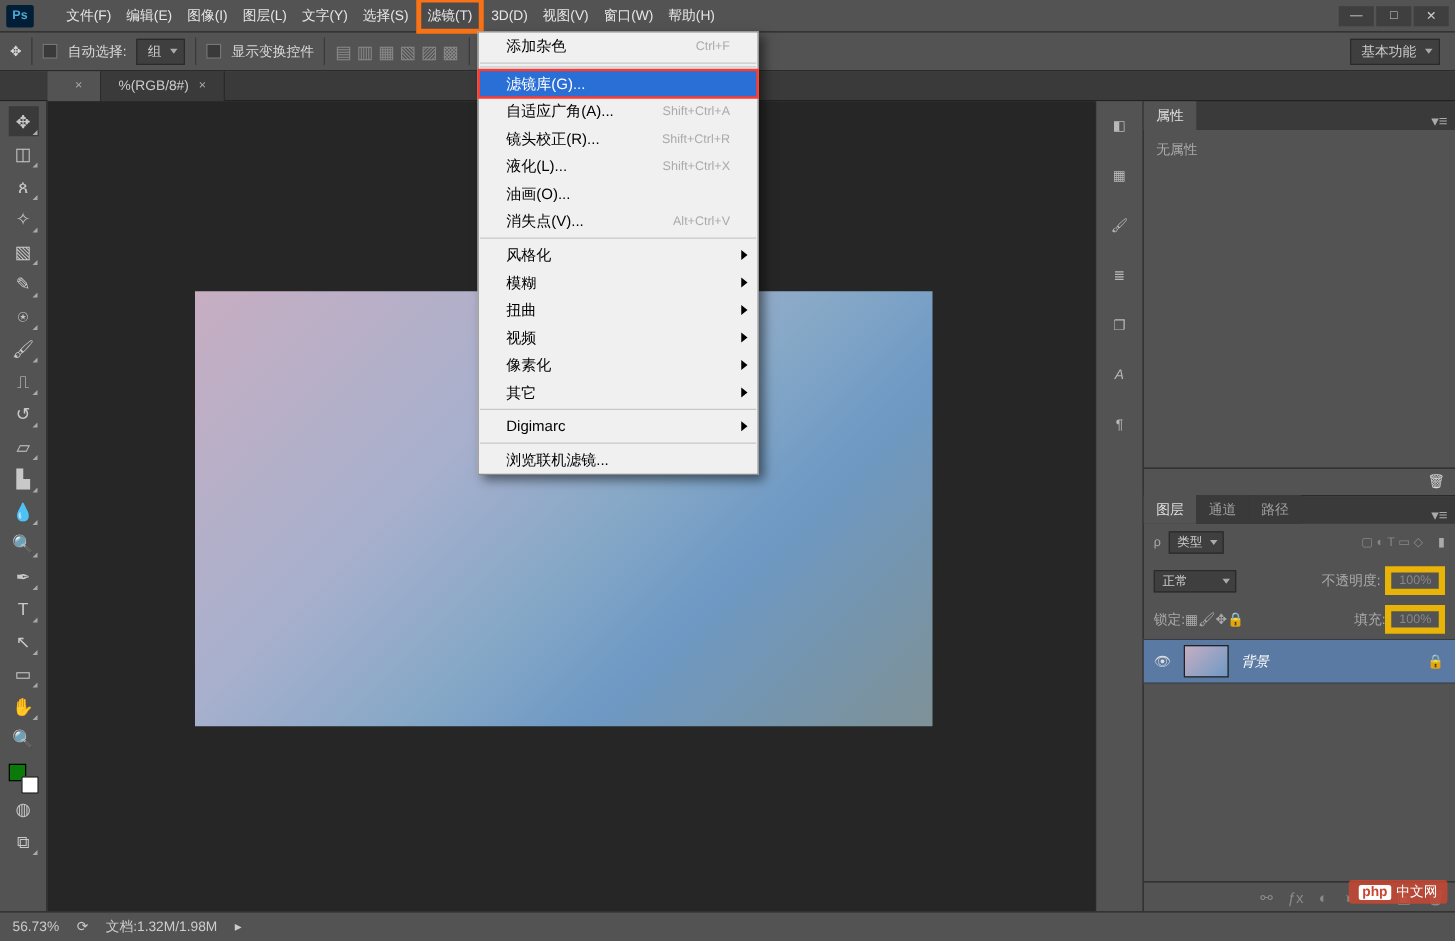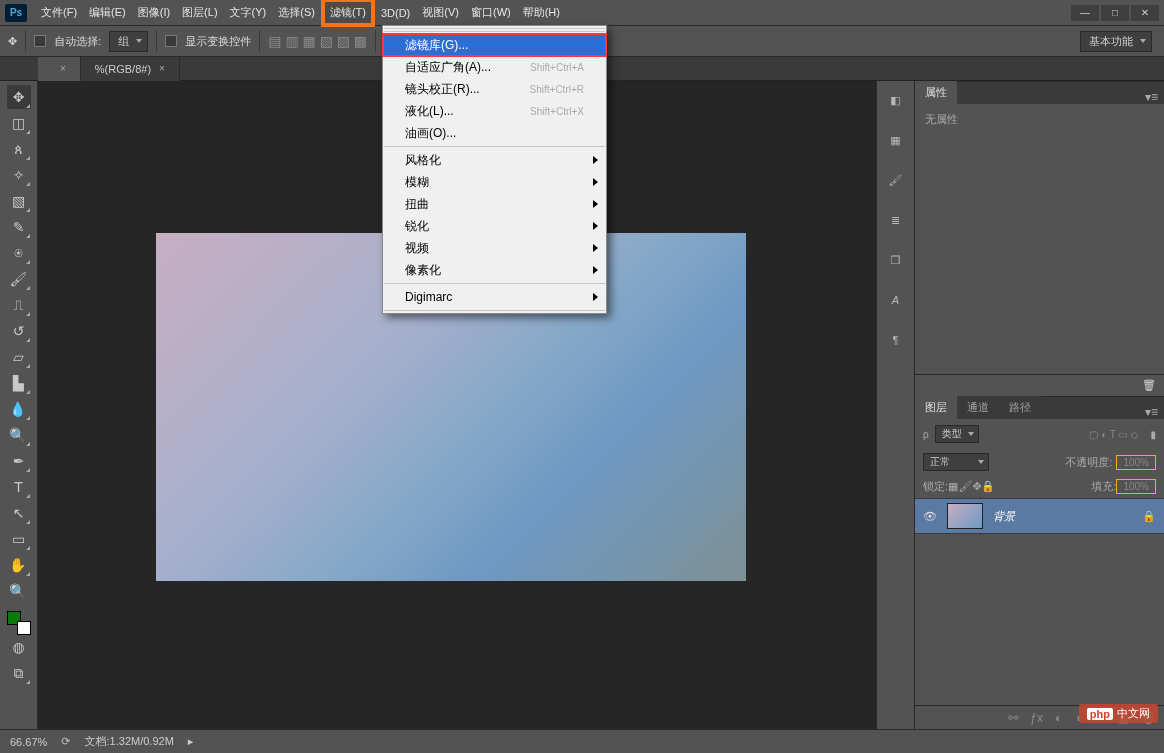--- a/index.html
+++ b/index.html
@@ -1,18 +1,18 @@
 <!DOCTYPE html>
 <html><head>
 <meta charset="utf-8">
 <style>
 * { margin: 0; padding: 0; box-sizing: border-box; font-family: "Microsoft YaHei", Arial, sans-serif; user-select: none; }
 body { background: #535353; width: 1164px; height: 753px; overflow: hidden; position: relative; color: #d9d9d9; font-size: 11px; }
 .titlebar { height: 25px; background: #535353; display: flex; align-items: center; padding: 0 5px; }
-.ps-icon { width: 22px; height: 18px; background: #001e36; color: #4fa8d8; font-weight: bold; font-size: 10px; display:flex;align-items:center;justify-content:center;border-radius:2px;margin-right:8px; }
+.ps-icon { width: 22px; height: 18px; background: #001e36; color: #4fa8d8; font-weight: bold; font-size: 10px; display:flex;align-items:center;justify-content:center;border-radius:2px;margin-right:20px; }
 .menubar { display: flex; align-items: center; height: 25px; flex: 1; }
 .menu-item { padding: 4px 6px; color: #e6e6e6; cursor: default; }
 .menu-item.active { background: #4b4b4b; border: 4px solid #f97316; padding: 3px 5px; }
 .win-controls { margin-left:auto; display:flex; gap:2px; align-items:center; }
 .win-btn { width:28px; height:16px; background:#3f3f3f; color:#ccc; display:flex;align-items:center;justify-content:center;font-size:10px; }
 .optionsbar { height: 32px; background: #535353; border-top:1px solid #2a2a2a;border-bottom:1px solid #2a2a2a; display:flex; align-items:center; padding:0 8px; gap:8px; }
 .opt-sep{width:1px;height:22px;background:#3a3a3a;}
 .checkbox{width:12px;height:12px;border:1px solid #777;background:#3a3a3a;}
 .select{background:#3f3f3f;border:1px solid #2a2a2a;padding:2px 18px 2px 8px;position:relative;color:#ccc;}
 .select::after{content:"";position:absolute;right:5px;top:50%;transform:translateY(-50%);border-left:3px solid transparent;border-right:3px solid transparent;border-top:4px solid #aaa;}
@@ -54,21 +54,21 @@
 .swatches .fg{position:absolute;left:0;top:0;width:14px;height:14px;background:#0a7a0a;border:1px solid #000;}
 .swatches .bg{position:absolute;right:0;bottom:0;width:14px;height:14px;background:#fff;border:1px solid #000;}
 .mini{font-size:10px;color:#aaa;}
 .small-select{background:#3f3f3f;border:1px solid #2a2a2a;padding:1px 16px 1px 6px;position:relative;color:#ccc;font-size:10px;}
 .small-select::after{content:"";position:absolute;right:4px;top:50%;transform:translateY(-50%);border-left:3px solid transparent;border-right:3px solid transparent;border-top:4px solid #aaa;}
 .filter-icons{display:flex;gap:6px;color:#888;font-size:10px;margin-left:auto;}
 .prop-trash{display:flex;justify-content:flex-end;padding:4px 8px;border-top:1px solid #2a2a2a;}
 .dock-icon{width:24px;height:22px;display:flex;align-items:center;justify-content:center;}
 .watermark{position:absolute;right:6px;bottom:30px;color:#fff;background:rgba(200,70,50,.85);padding:2px 8px;border-radius:3px;font-size:11px;display:flex;align-items:center;gap:4px;}
 .watermark .cube{background:#fff;color:#c84632;font-weight:bold;padding:0 3px;border-radius:2px;}
-.pct-box{border:1px solid #eab308;padding:1px 6px;font-size:10px;color:#888;}
+.pct-box{border:5px solid #eab308;padding:1px 6px;font-size:10px;color:#888;}
 .panel-menu{margin-left:auto;padding:0 6px;color:#aaa;font-size:12px;}
 .spacer{flex:1;}
 </style>
 </head>
 <body>
 
 <div class="titlebar">
   <div class="ps-icon">Ps</div>
   <div class="menubar">
     <div class="menu-item">文件(F)</div>
@@ -224,76 +224,87 @@
         <span>◑</span>
         <span>🗀</span>
         <span>▣</span>
         <span>🗑</span>
       </div>
     </div>
   </div>
 </div>
 
 <div class="dropdown">
+  <div class="dd-item">
+    <span>添加杂色</span>
+    <span class="mini">Ctrl+F</span>
+  </div>
   <div class="dd-sep"></div>
   <div class="dd-sep"></div>
   <div class="dd-item highlight">
       <span>滤镜库(G)...</span>
     </div>
   <div class="dd-item">
       <span>自适应广角(A)...</span>
       <span class="mini">Shift+Ctrl+A</span>
     </div>
   <div class="dd-item">
       <span>镜头校正(R)...</span>
       <span class="mini">Shift+Ctrl+R</span>
     </div>
   <div class="dd-item">
       <span>液化(L)...</span>
       <span class="mini">Shift+Ctrl+X</span>
     </div>
   <div class="dd-item">
       <span>油画(O)...</span>
     </div>
+  <div class="dd-item">
+      <span>消失点(V)...</span>
+      <span class="mini">Alt+Ctrl+V</span>
+    </div>
   <div class="dd-sep"></div>
   <div class="dd-item">
       <span>风格化</span>
       <span class="dd-arrow"></span>
     </div>
   <div class="dd-item">
       <span>模糊</span>
       <span class="dd-arrow"></span>
     </div>
   <div class="dd-item">
       <span>扭曲</span>
       <span class="dd-arrow"></span>
     </div>
   <div class="dd-item">
-      <span>锐化</span>
-      <span class="dd-arrow"></span>
-    </div>
-  <div class="dd-item">
       <span>视频</span>
       <span class="dd-arrow"></span>
     </div>
   <div class="dd-item">
       <span>像素化</span>
       <span class="dd-arrow"></span>
     </div>
+  <div class="dd-item">
+      <span>其它</span>
+      <span class="dd-arrow"></span>
+    </div>
   <div class="dd-sep"></div>
   <div class="dd-item">
       <span>Digimarc</span>
       <span class="dd-arrow"></span>
     </div>
   <div class="dd-sep"></div>
+  <div class="dd-item">
+      <span>浏览联机滤镜...</span>
+    </div>
 </div>
 
 <div class="statusbar">
-  <span>66.67%</span>
+  <span>56.73%</span>
   <span>⟳</span>
-  <span>文档:1.32M/0.92M</span>
+  <span>文档:1.32M/1.98M</span>
   <span>▸</span>
 </div>
 
 <div class="watermark">
   <span class="cube">php</span>
   <span>中文网</span>
 </div>
 
 </body></html>

